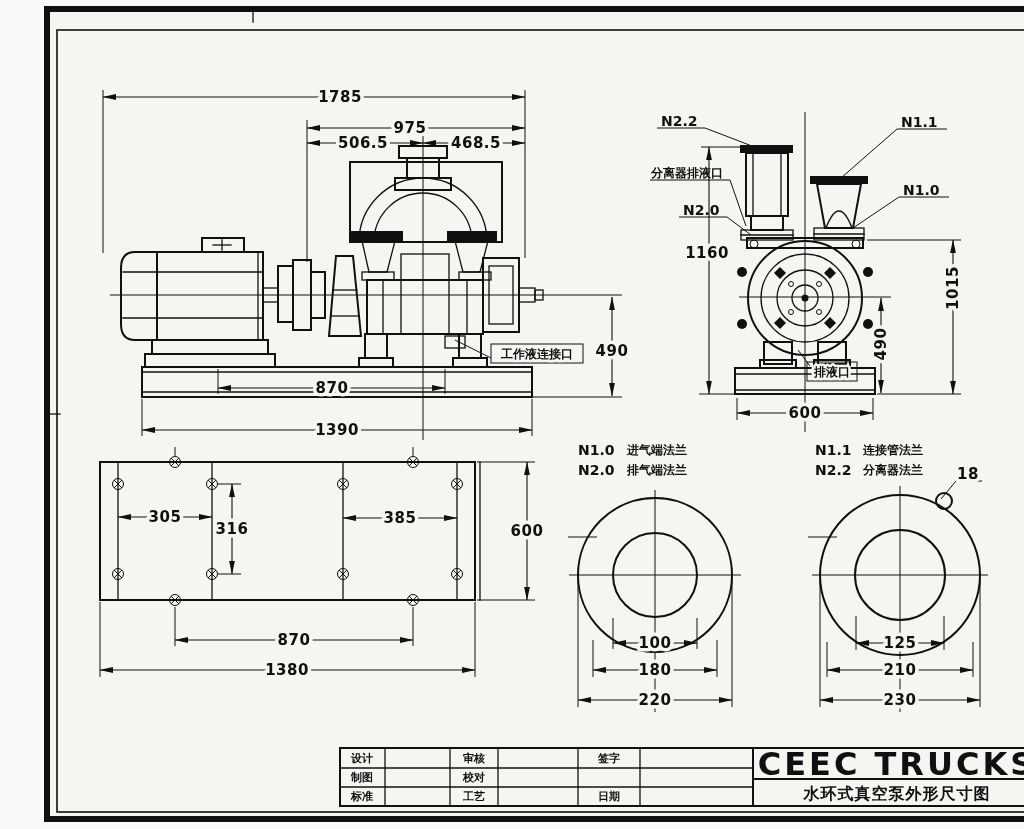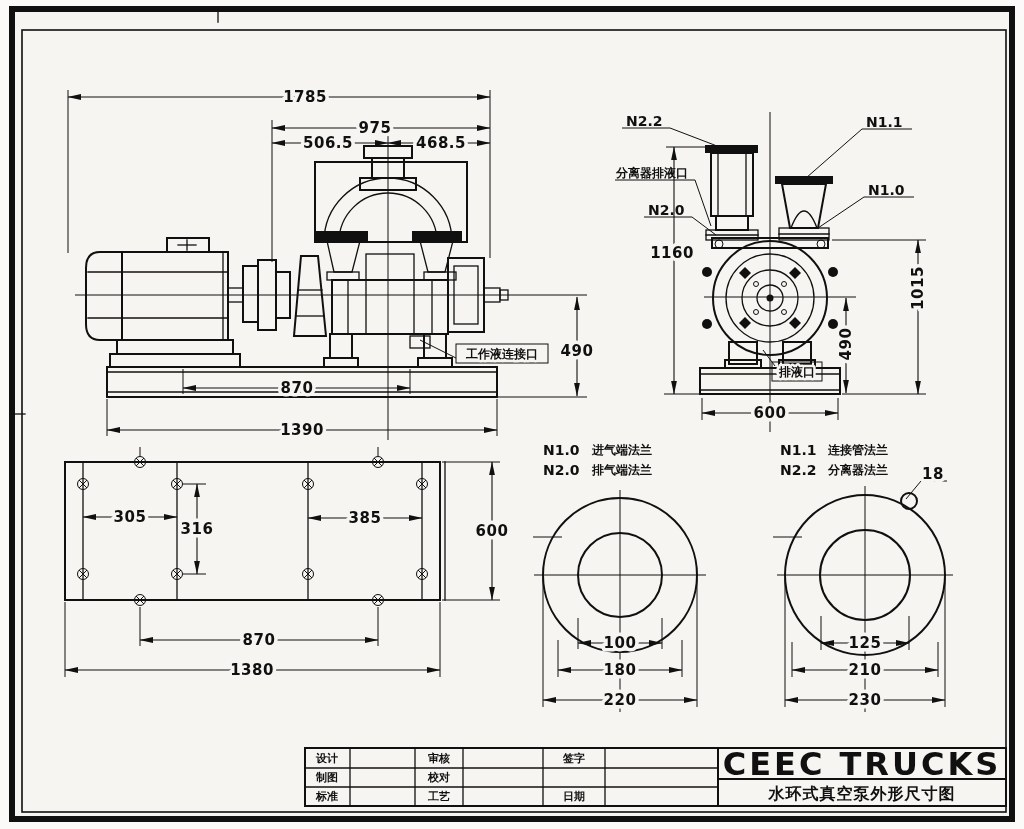--- a/index.html
+++ b/index.html
@@ -1,17 +1,17 @@
 <!DOCTYPE html>
 <html style="--paper: #f6f5f2; --paper_outer: #fbfaf8; --ink: #101010;"><head>
 <meta charset="utf-8">
 <style>
   :root { --paper:#f6f5f2; --paper_outer:#fbfaf8; --ink:#101010; }
   html,body { margin:0; padding:0; background:var(--paper_outer); }
-  .stage { width:916px; height:829px; position:relative; }
+  .stage { width:916px; height:829px; position:relative;padding-left:35px; }
   svg { display:block; }
   .ol   { stroke:var(--ink); stroke-width:2;   fill:none; stroke-linecap:square; }
   .olt  { stroke:var(--ink); stroke-width:1.3; fill:none; stroke-linecap:square; }
   .fillb{ fill:var(--ink); stroke:none; }
   .dl   { stroke:var(--ink); stroke-width:1.1; fill:none; }
   .xl   { stroke:var(--ink); stroke-width:1;   fill:none; }
   .cl   { stroke:var(--ink); stroke-width:1;   fill:none; }
   text  { font-family:"DejaVu Sans","Liberation Sans",sans-serif; fill:var(--ink); }
   .dim  { font-size:15px; font-weight:700; text-anchor:middle; dominant-baseline:central;
           paint-order:stroke; stroke:var(--paper); stroke-width:7px; stroke-linejoin:round; letter-spacing:.5px; }

